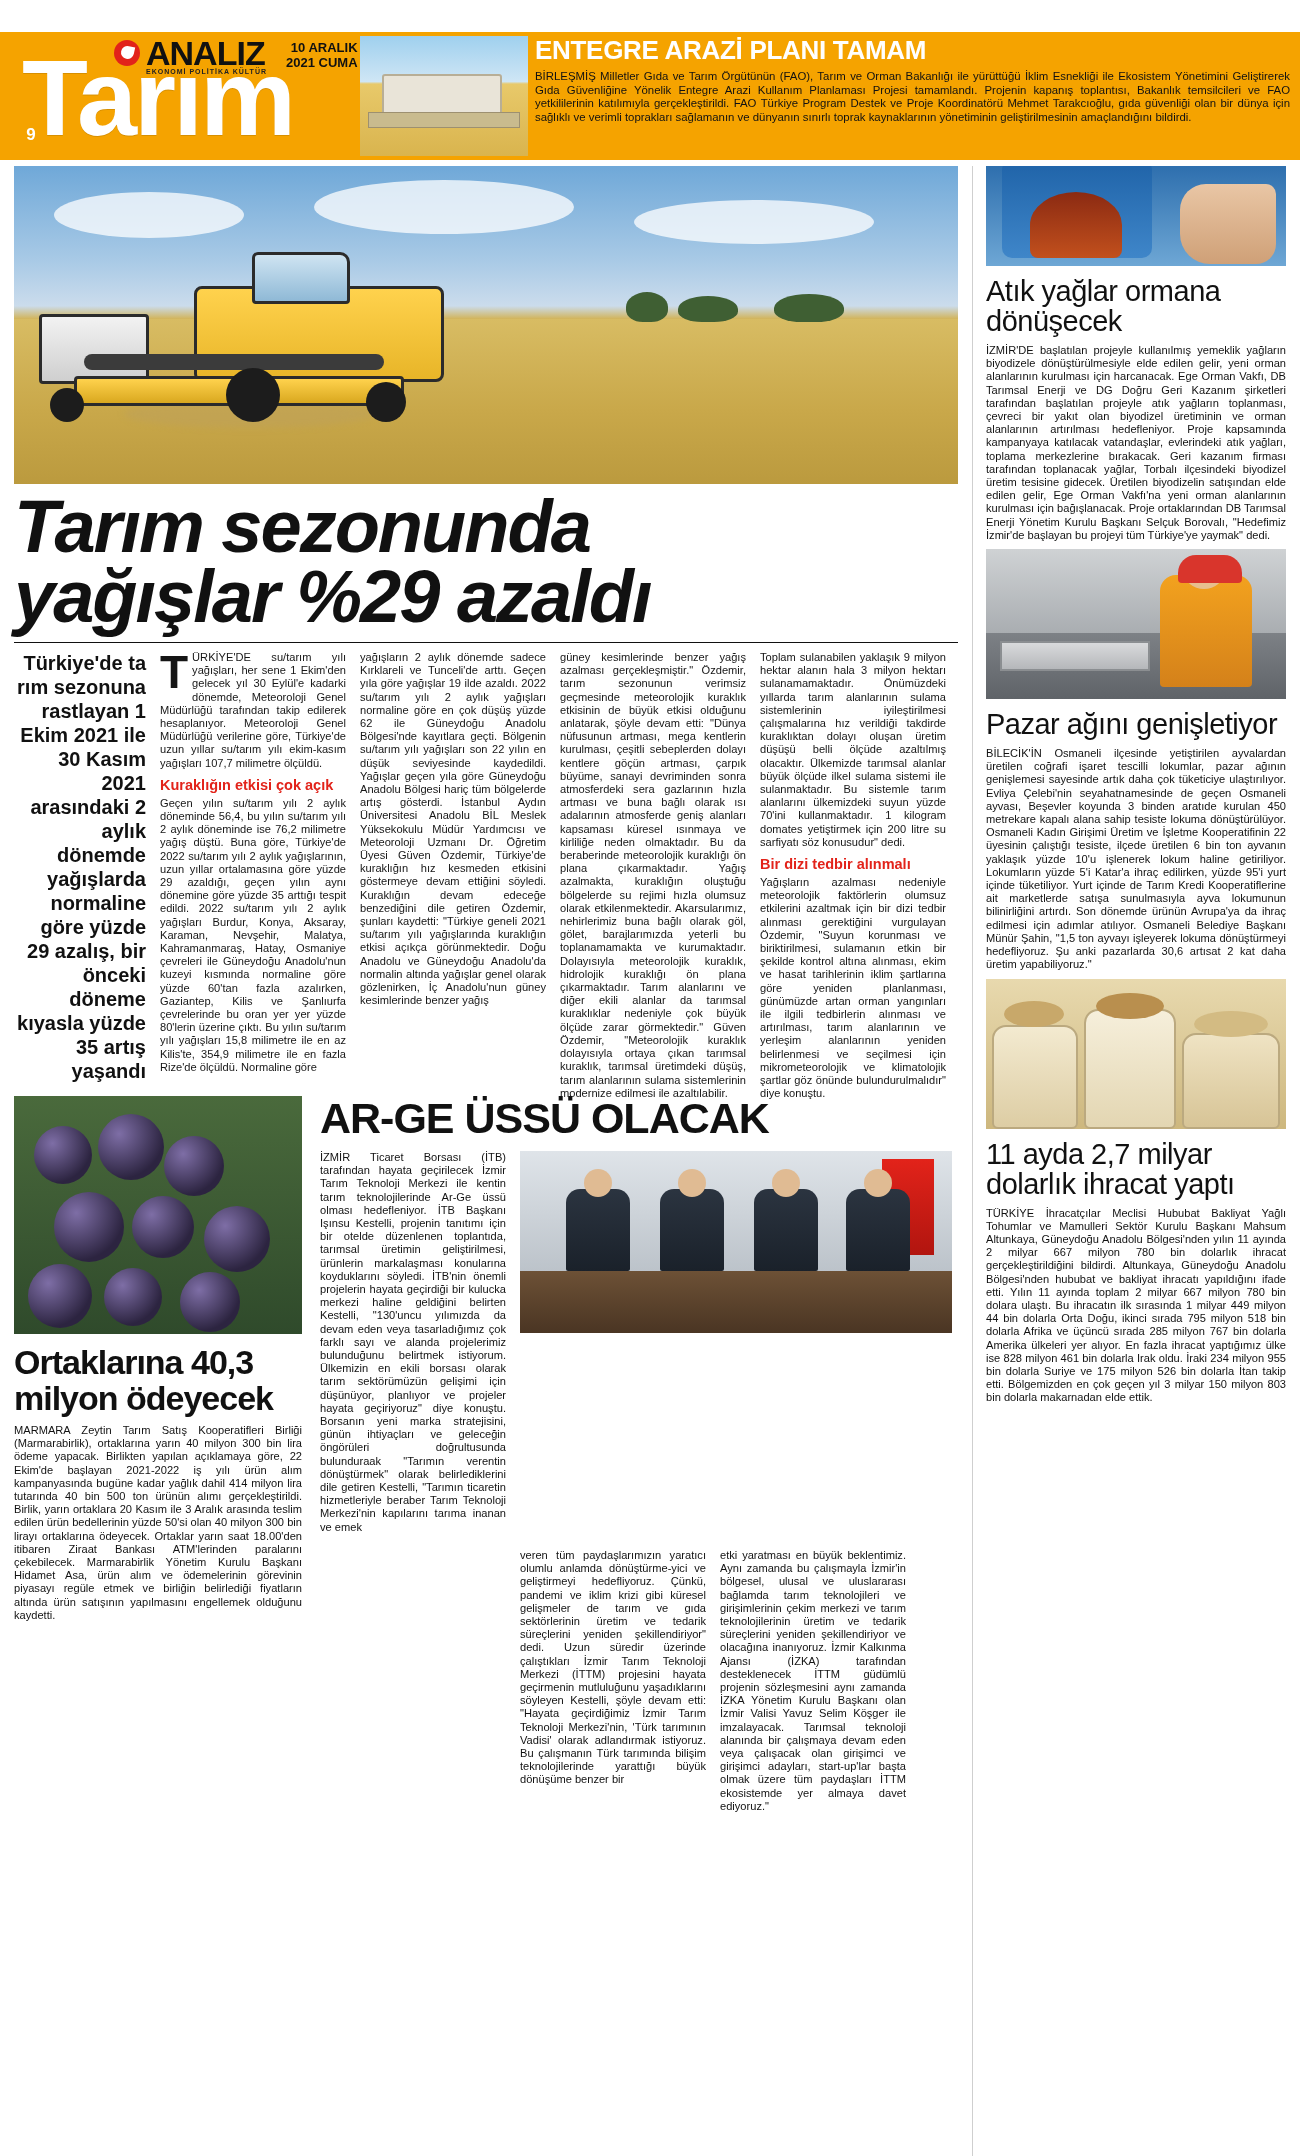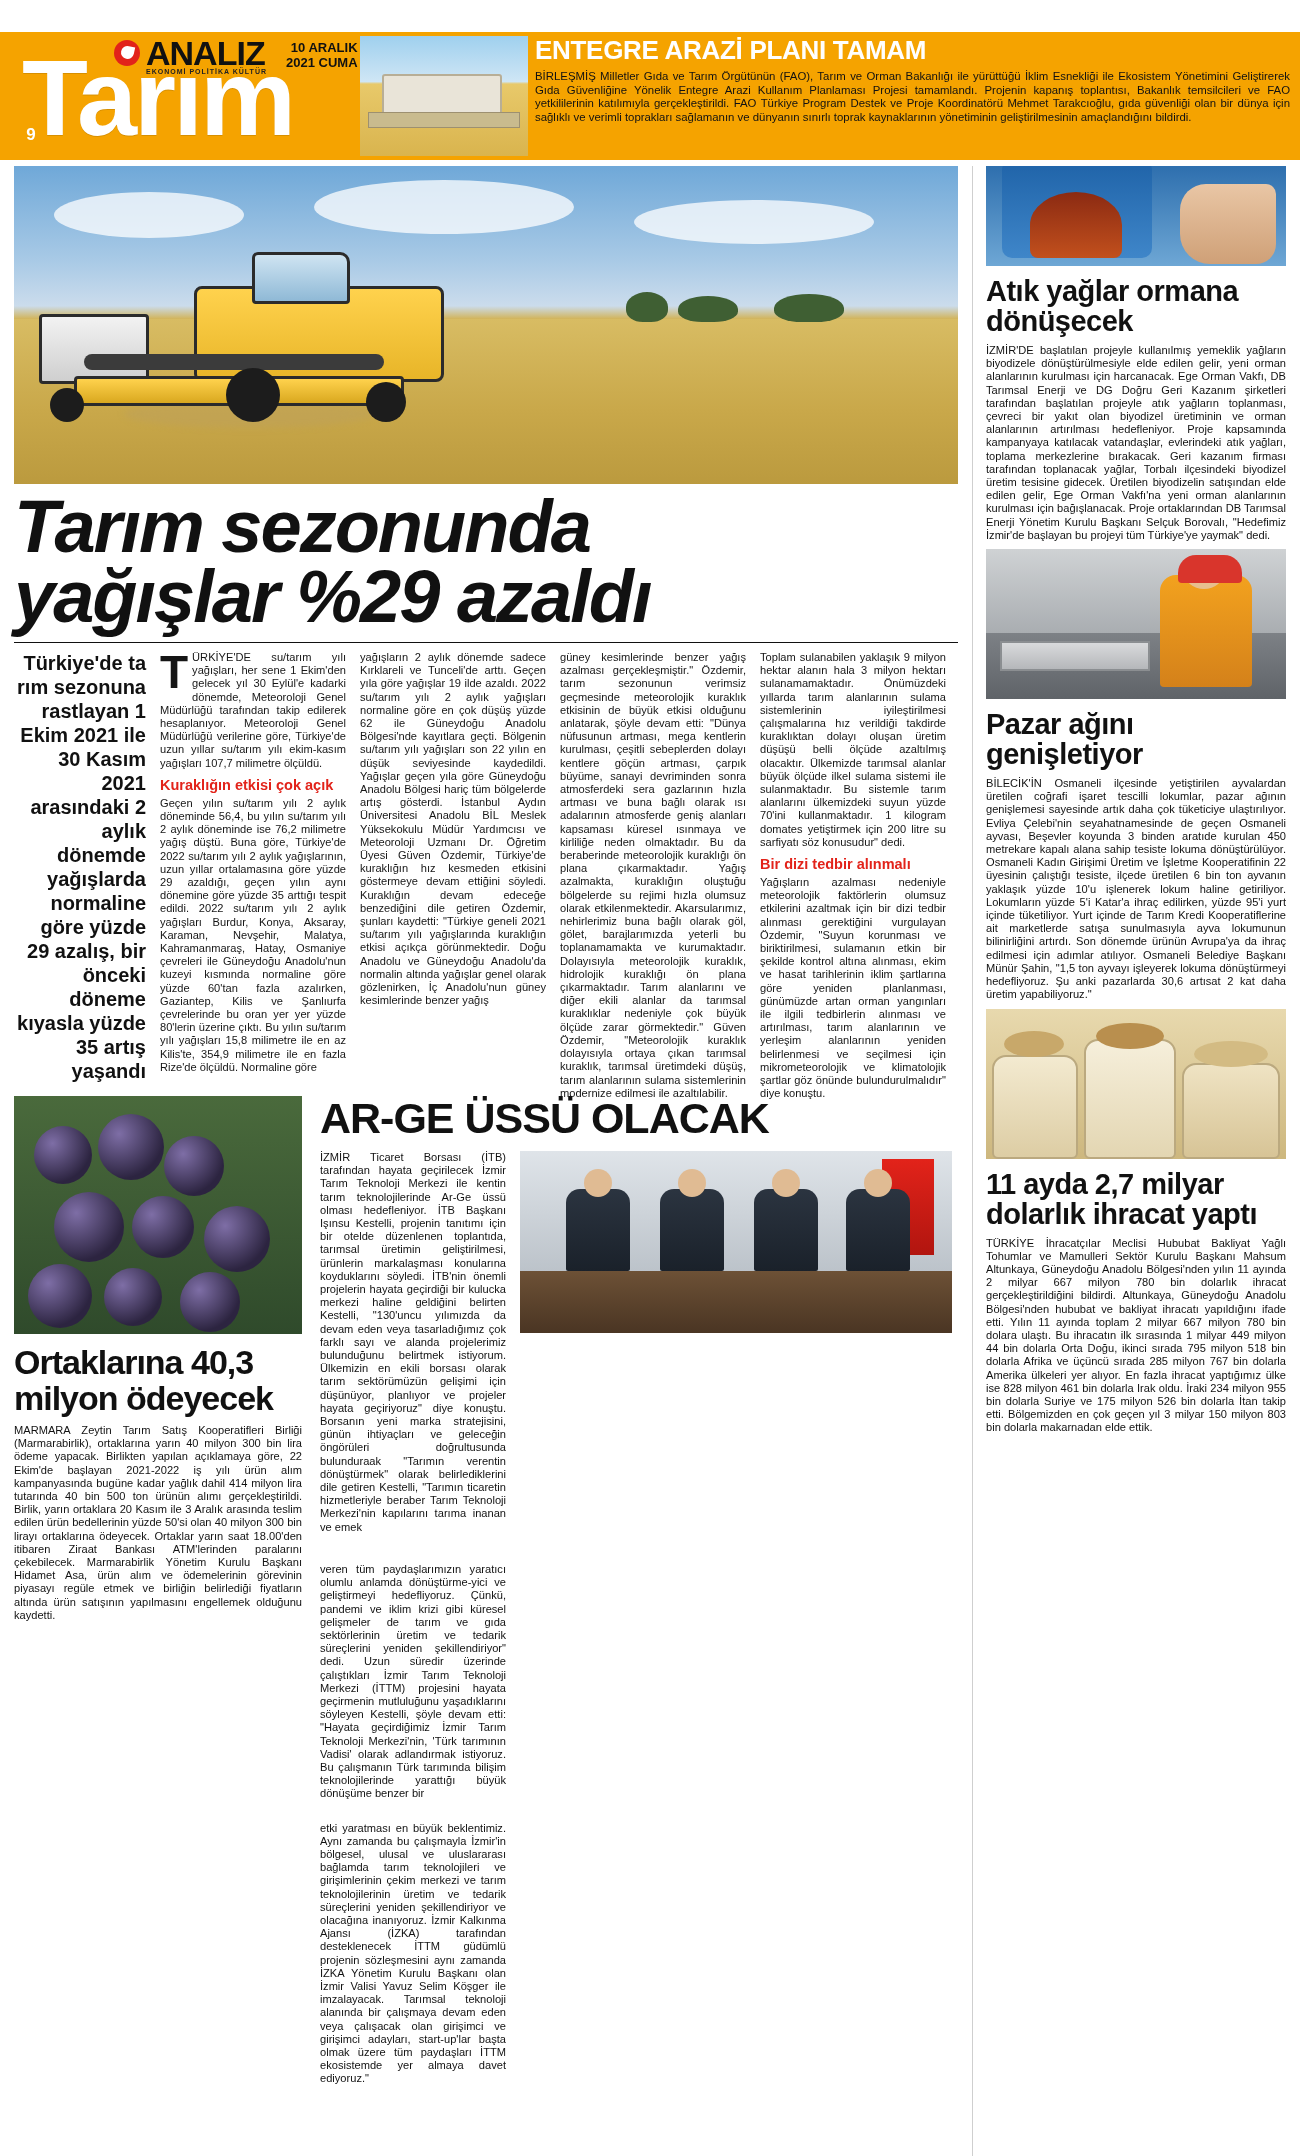--- a/index.html
+++ b/index.html
@@ -136,21 +136,21 @@
   }
   .rail-photo .oil{
     position:absolute; left:44px; top:26px; width:92px; height:66px;
     background:linear-gradient(#8b2a12,#c2501d); border-radius:50% 50% 8px 8px;
   }
   .rail-photo .hand{
     position:absolute; right:10px; top:18px; width:96px; height:80px;
     background:linear-gradient(#e9c6a5,#cfa077); border-radius:26px 10px 20px 30px;
   }
   .rail h2 {
-    font-size:29px; line-height:30px; font-weight:bold; margin:10px 0 8px 0; letter-spacing:-.5px;
+    font-size:29px; line-height:30px; font-weight:normal; margin:10px 0 8px 0; letter-spacing:-.5px;
   }
   .rail p { font-size:11.1px; line-height:13.2px; text-align:justify; margin:0 0 7px 0; }
 
   .rail-photo2 {
     width:300px; height:150px; position:relative; overflow:hidden;
     background:linear-gradient(#b9bcc0,#8d9195);
   }
   .rp2-wall{ position:absolute; left:0; top:0; right:0; height:58%;
              background:linear-gradient(#cfd2d4,#a8acb0); }
   .rp2-floor{ position:absolute; left:0; bottom:0; right:0; height:44%;
@@ -349,21 +349,21 @@
         <div class="b-mid-photo">
           <div class="bmp-wall"></div>
           <div class="bmp-flag"></div>
           <div class="bmp-table"></div>
           <div class="bmp-person" style="left:46px;"></div>
           <div class="bmp-person" style="left:140px;"></div>
           <div class="bmp-person" style="left:234px;"></div>
           <div class="bmp-person" style="left:326px;"></div>
         </div>
       </div>
-      <div class="b-mid-row" style="margin-top:8px;flex-direction:column;">
+      <div class="b-mid-row" style="margin-top:8px;">
         <div class="b-mid-col" style="width:186px;visibility:hidden;"></div>
         <div class="b-mid-col">
           <p>veren tüm paydaşlarımızın yaratıcı olumlu anlamda dönüştürme-yici ve geliştirmeyi hedefliyoruz. Çünkü, pandemi ve iklim krizi gibi küresel gelişmeler de tarım ve gıda sektörlerinin üretim ve tedarik süreçlerini yeniden şekillendiriyor" dedi. Uzun süredir üzerinde çalıştıkları İzmir Tarım Teknoloji Merkezi (İTTM) projesini hayata geçirmenin mutluluğunu yaşadıklarını söyleyen Kestelli, şöyle devam etti: "Hayata geçirdiğimiz İzmir Tarım Teknoloji Merkezi'nin, 'Türk tarımının Vadisi' olarak adlandırmak istiyoruz. Bu çalışmanın Türk tarımında bilişim teknolojilerinde yarattığı büyük dönüşüme benzer bir</p>
         </div>
         <div class="b-mid-col">
           <p>etki yaratması en büyük beklentimiz. Aynı zamanda bu çalışmayla İzmir'in bölgesel, ulusal ve uluslararası bağlamda tarım teknolojileri ve girişimlerinin çekim merkezi ve tarım teknolojilerinin üretim ve tedarik süreçlerini yeniden şekillendiriyor ve olacağına inanıyoruz. İzmir Kalkınma Ajansı (İZKA) tarafından desteklenecek İTTM güdümlü projenin sözleşmesini aynı zamanda İZKA Yönetim Kurulu Başkanı olan İzmir Valisi Yavuz Selim Köşger ile imzalayacak. Tarımsal teknoloji alanında bir çalışmaya devam eden veya çalışacak olan girişimci ve girişimci adayları, start-up'lar başta olmak üzere tüm paydaşları İTTM ekosistemde yer almaya davet ediyoruz."</p>
         </div>
       </div>
     </div>
 

